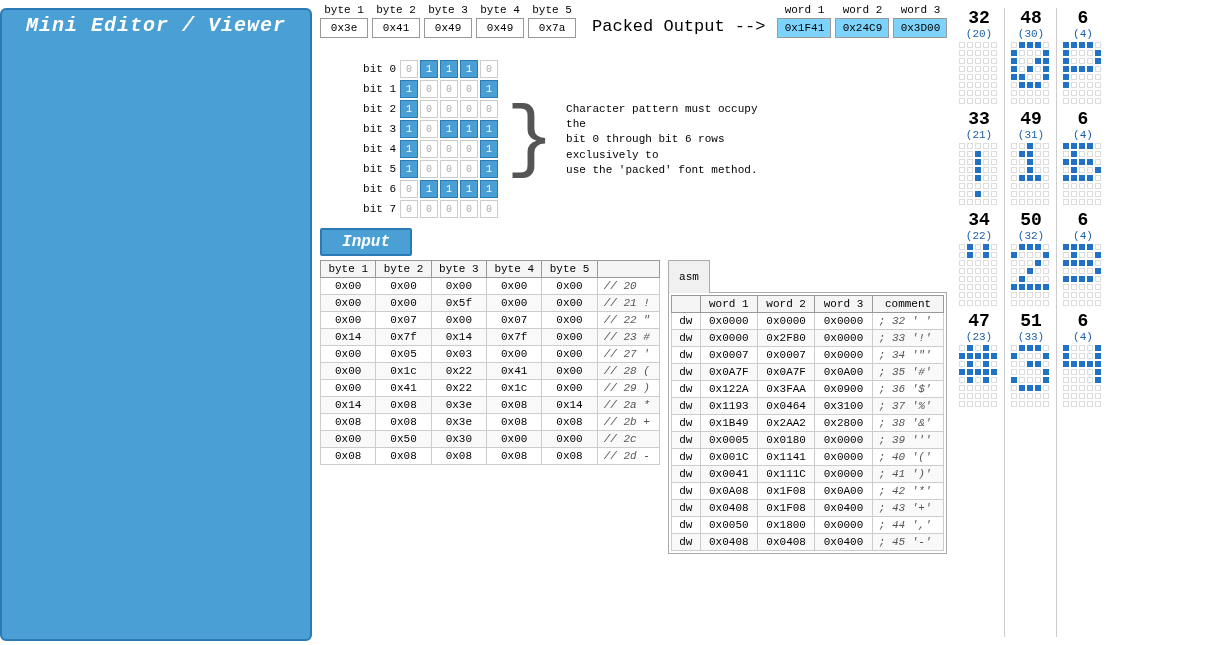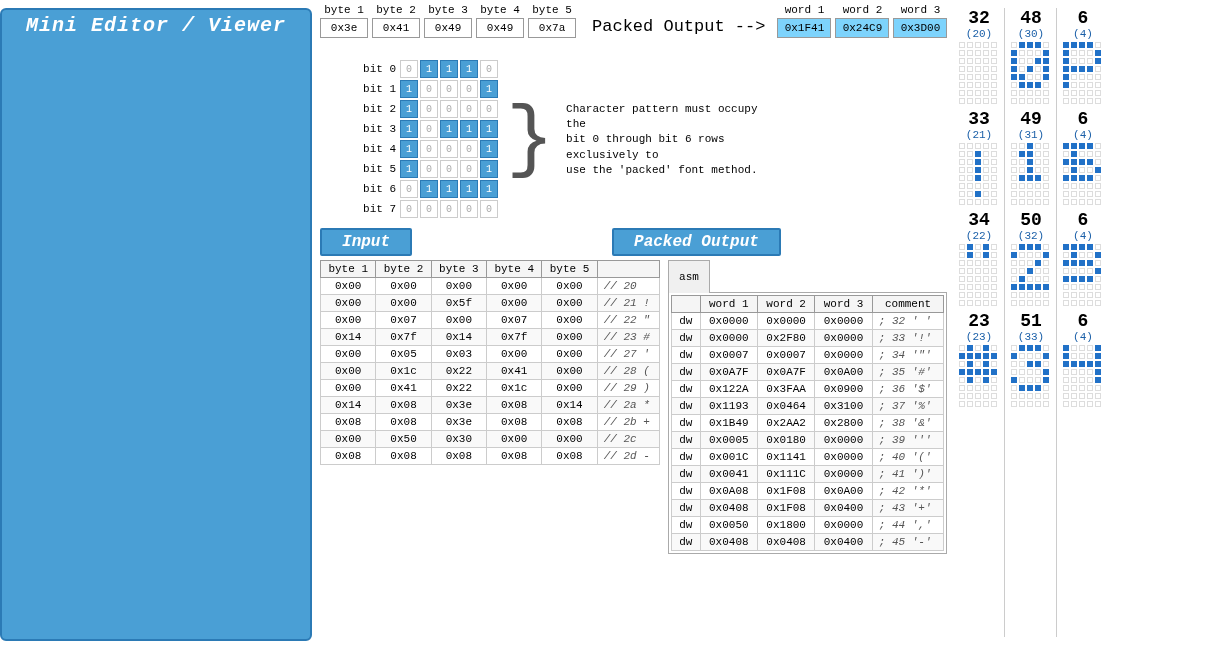--- a/index.html
+++ b/index.html
@@ -460,21 +460,20 @@
         <div class="brace-annotation">
           <span class="brace-char" style="font-size:80px; color:#555; margin-right:4px;">}</span>
           <span class="brace-text" style="white-space:pre-line;">Character pattern must occupy the
 bit 0 through bit 6 rows exclusively to
 use the 'packed' font method.</span>
         </div>
       </div>
 
       <div class="section-labels-row">
         <div class="section-label-box">Input</div>
-        <div class="section-label-box">Packed Output</div>
       </div>
 
       <div class="tables-row">
 
         <div class="input-table-section">
           <table class="data-table" id="input-table">
           <thead>
                 <tr>
                   <th>byte 1</th>
                   <th>byte 2</th>
@@ -830,21 +829,21 @@
               <div class="char-pixel"></div>
               <div class="char-pixel"></div>
               <div class="char-pixel"></div>
               <div class="char-pixel"></div>
               <div class="char-pixel"></div>
               <div class="char-pixel"></div>
               <div class="char-pixel"></div>
             </div>
           </div>
           <div class="char-preview-item">
-            <div class="char-number">23</div>
+            <div class="char-number">47</div>
             <div class="char-number-sub">(23)</div>
             <div class="char-grid" style="grid-template-columns: repeat(5, 7px); grid-template-rows: repeat(8, 7px);">
               <div class="char-pixel"></div>
               <div class="char-pixel filled"></div>
               <div class="char-pixel"></div>
               <div class="char-pixel filled"></div>
               <div class="char-pixel"></div>
               <div class="char-pixel filled"></div>
               <div class="char-pixel filled"></div>
               <div class="char-pixel filled"></div>

